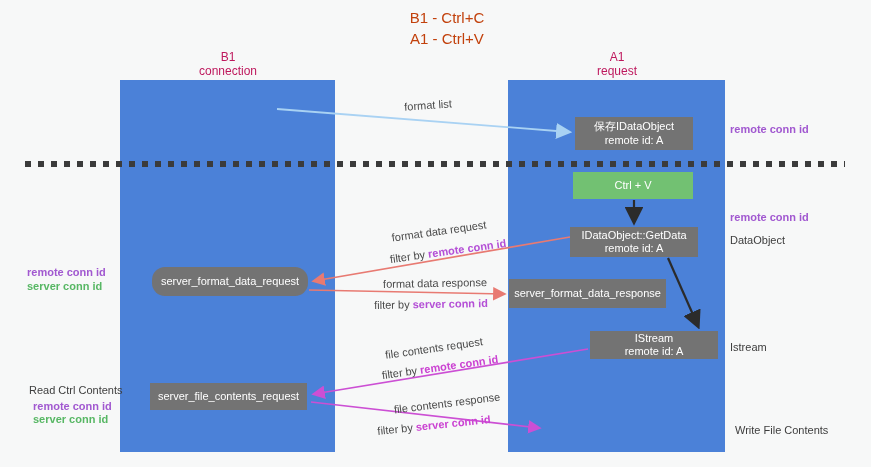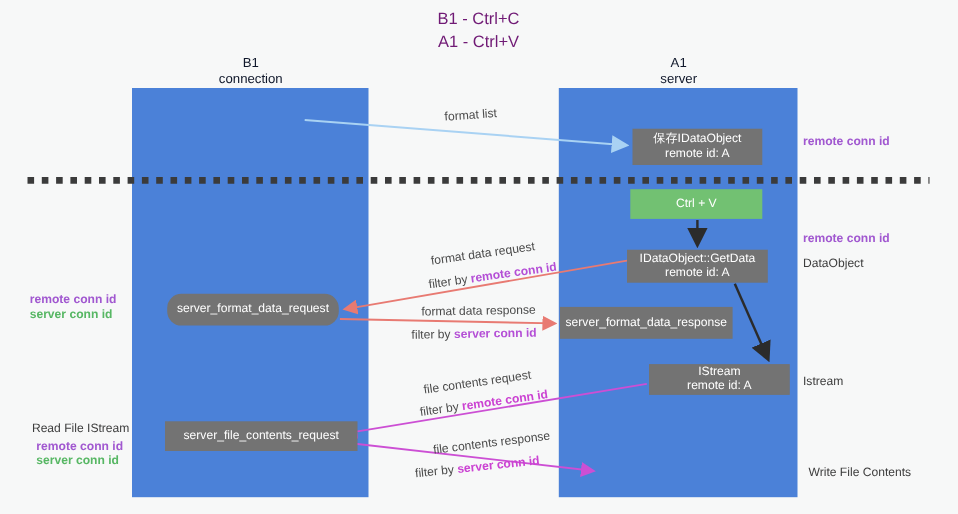--- a/index.html
+++ b/index.html
@@ -1,22 +1,22 @@
 <!DOCTYPE html>
 <html><head>
 <meta charset="utf-8">
 <style>
   html,body{margin:0;padding:0;background:#f7f8f8;font-family:"Liberation Sans",sans-serif;}
   .canvas{position:relative;width:871px;height:467px;overflow:hidden;background:#f7f8f8;}
 
-  .title{position:absolute;left:295px;top:7px;width:280px;text-align:center;
-         font-size:15px;line-height:21px;color:#701a75;}
+  .title{position:absolute;left:307px;top:7px;width:280px;text-align:center;
+         font-size:15px;line-height:21px;color:#c2410c;}
 
   .col-header{position:absolute;width:160px;text-align:center;font-size:12px;
-              line-height:14px;color:#0f172a;}
+              line-height:14px;color:#be185d;}
 
   .column{position:absolute;top:80px;height:372px;background:#4b81d8;z-index:1;}
 
   .overlay{position:absolute;left:0;top:0;width:871px;height:467px;z-index:5;}
 
   .node{position:absolute;display:flex;flex-direction:column;align-items:center;
         justify-content:center;color:#fff;font-size:11px;line-height:13.5px;
         text-align:center;z-index:10;white-space:nowrap;}
   .green{background:#72c172;}
   .orange{background:#737373;}
@@ -39,21 +39,21 @@
     <div>B1 - Ctrl+C</div>
     <div>A1 - Ctrl+V</div>
   </div>
 
   <div class="col-header" style="left:148px;top:50px;">
     <div>B1</div>
     <div>connection</div>
   </div>
   <div class="col-header" style="left:537px;top:50px;">
     <div>A1</div>
-    <div>server</div>
+    <div>request</div>
   </div>
 
   <div class="column" style="left:120px;width:215px;"></div>
   <div class="column" style="left:508px;width:217px;"></div>
 
   <svg class="overlay" viewBox="0 0 871 467">
     <defs>
       <marker id="m-blue" viewBox="0 0 10 10" refX="8" refY="5" markerWidth="9" markerHeight="9" orient="auto">
         <path d="M0,0 L10,5 L0,10 Z" fill="#a9d2f3"></path>
       </marker>
@@ -103,34 +103,34 @@
 
   <div class="node orange" style="left:509px;top:279px;width:157px;height:29px;">
     <span>server_format_data_response</span>
   </div>
 
   <div class="node orange" style="left:590px;top:331px;width:128px;height:28px;">
     <span>IStream</span>
     <span>remote id: A</span>
   </div>
 
-  <div class="node orange" style="left:150px;top:383px;width:175px;height:27px;">
+  <div class="node orange" style="left:150px;top:383px;width:157px;height:27px;">
     <span>server_file_contents_request</span>
   </div>
 
 
   <div class="side lbl-purple small" style="left:730px;top:123px;">remote conn id</div>
   <div class="side lbl-purple small" style="left:730px;top:211px;">remote conn id</div>
   <div class="side" style="left:730px;top:234px;">DataObject</div>
   <div class="side" style="left:730px;top:341px;">Istream</div>
   <div class="side" style="left:735px;top:424px;">Write File Contents</div>
 
   <div class="side lbl-purple small" style="left:27px;top:266px;">remote conn id</div>
   <div class="side lbl-green small" style="left:27px;top:280px;">server conn id</div>
-  <div class="side" style="left:29px;top:384px;">Read File IStream</div>
+  <div class="side" style="left:29px;top:384px;">Read Ctrl Contents</div>
   <div class="side lbl-purple small" style="left:33px;top:400px;">remote conn id</div>
   <div class="side lbl-green small" style="left:33px;top:413px;">server conn id</div>
 
   <div class="alabel" style="left:428px;top:105px;--r:-4deg;">format list</div>
 
   <div class="alabel" style="left:439px;top:231px;--r:-8deg;">format data request</div>
   <div class="alabel" style="left:448px;top:251px;--r:-8deg;">
     <span>filter by </span><span class="f-purple">remote conn id</span>
   </div>
 

